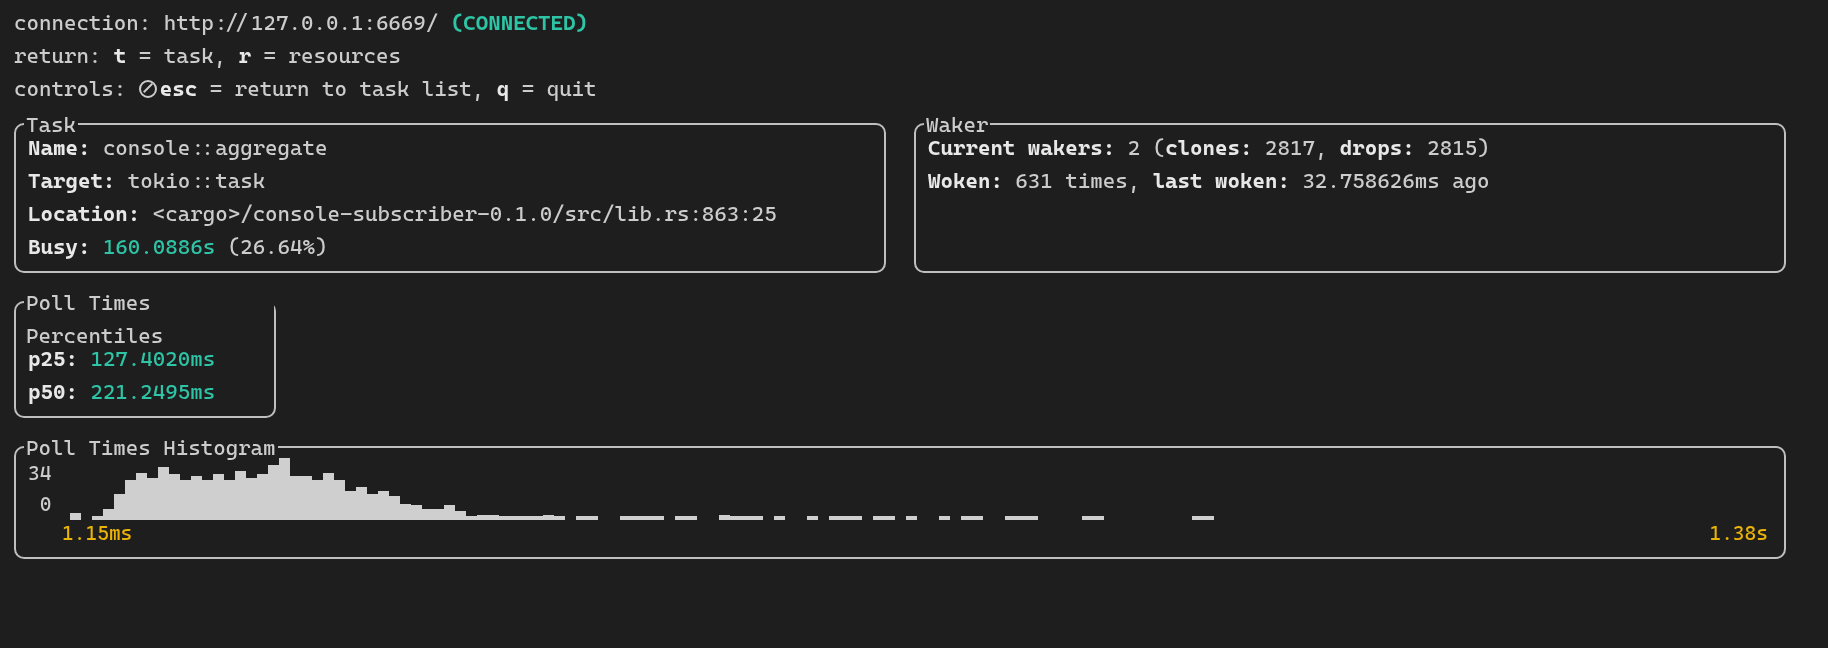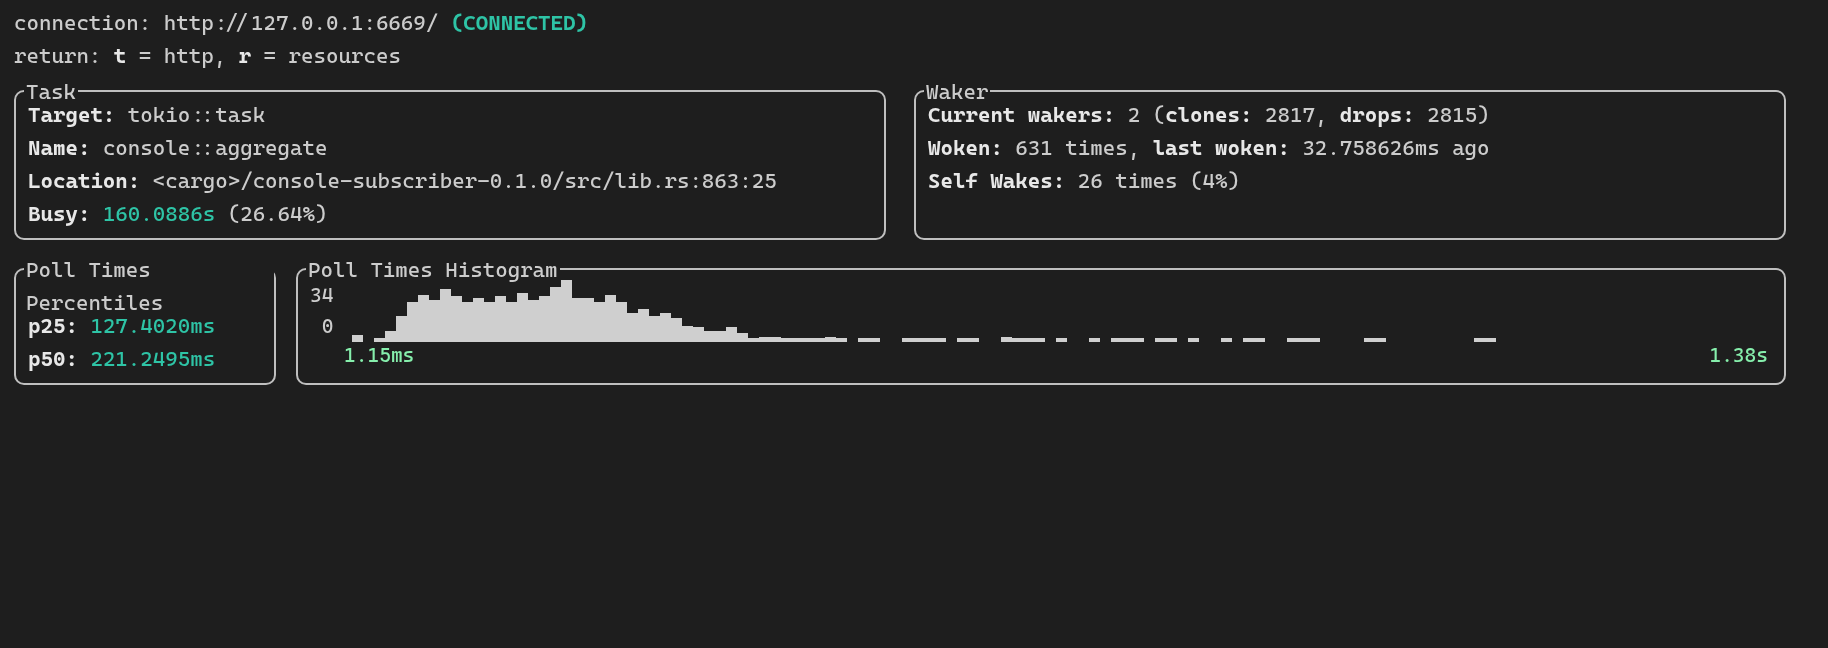--- a/index.html
+++ b/index.html
@@ -42,22 +42,23 @@
   .flex-row {
     display: flex;
     gap: 28px;
     margin-top: 18px;
   }
   .flex-row > .panel { flex: 1 1 0; }
 
   
   .flex-row2 {
     display: flex;
-    gap: 20px;
+    gap: 28px;
     margin-top: 28px;
+    flex-direction: column;
   }
   .panel-narrow { width: 262px; flex: 0 0 auto; }
   .panel-wide { flex: 1 1 auto; min-width: 0; text-align: center; }
 
   
   .hist-wrap {
     display: flex;
     align-items: flex-end;
     height: 66px;
     gap: 0;
@@ -81,21 +82,21 @@
   .hist-bar {
     background: #cfcfcf;
     margin-right: 0;
   }
   .hist-xaxis {
     display: flex;
     justify-content: space-between;
     margin-top: -2px;
     padding: 0 4px 0 34px;
     font-size: 20px;
-    color: #86efac;
+    color: #eab308;
   }
 
   
   .play-icon {
     display: inline-block;
     width: 0; height: 0;
     border-top: 9px solid transparent;
     border-bottom: 9px solid transparent;
     border-left: 14px solid #2ec4a6;
     margin-left: 8px;
@@ -124,35 +125,40 @@
 <div class="container">
 
 <div class="row">
   <span>connection:</span>
   <span>http://127.0.0.1:6669/</span>
   <span class="teal-bold">(CONNECTED)</span>
 </div>
 
 <div class="row">
   <span>return:</span>
-  <span class="bold">t</span><span> = http,</span>
+  <span class="bold">t</span><span> = task,</span>
   <span class="bold">r</span><span> = resources</span>
 </div>
 
+<div class="row">
+  <span>controls:</span>
+  <span class="no-icon"></span><span class="bold">esc</span><span> = return to task list,</span>
+  <span class="bold">q</span><span> = quit</span>
+</div>
 
 <div class="flex-row">
   <div class="panel">
     <div class="panel-title">Task</div>
     <div class="row">
+      <span class="bold">Name:</span>
+      <span>console::aggregate</span>
+    </div>
+    <div class="row">
       <span class="bold">Target:</span>
       <span>tokio::task</span>
-    </div>
-    <div class="row">
-      <span class="bold">Name:</span>
-      <span>console::aggregate</span>
     </div>
     <div class="row">
       <span class="bold">Location:</span>
       <span>&lt;cargo&gt;/console-subscriber-0.1.0/src/lib.rs:863:25</span>
     </div>
     <div class="row">
       <span class="bold">Busy:</span>
       <span class="teal">160.0886s</span>
       <span>(26.64%)</span>
     </div>
@@ -166,24 +172,20 @@
       <span>(</span><span class="bold">clones:</span>
       <span>2817</span><span>,</span>
       <span class="bold">drops:</span>
       <span>2815</span><span>)</span>
     </div>
     <div class="row">
       <span class="bold">Woken:</span>
       <span>631 times</span><span>,</span>
       <span class="bold">last woken:</span>
       <span>32.758626ms ago</span>
-    </div>
-    <div class="row">
-      <span class="bold">Self Wakes:</span>
-      <span>26 times (4%)</span>
     </div>
   </div>
 </div>
 
 <div class="flex-row2">
   <div class="panel panel-narrow">
     <div class="panel-title">Poll Times Percentiles</div>
     <div id="pct-rows">
           <div class="row"><span class="bold">p10:</span><span class="teal"> 72.3517ms</span></div>
           <div class="row"><span class="bold">p25:</span><span class="teal"> 127.4020ms</span></div>

